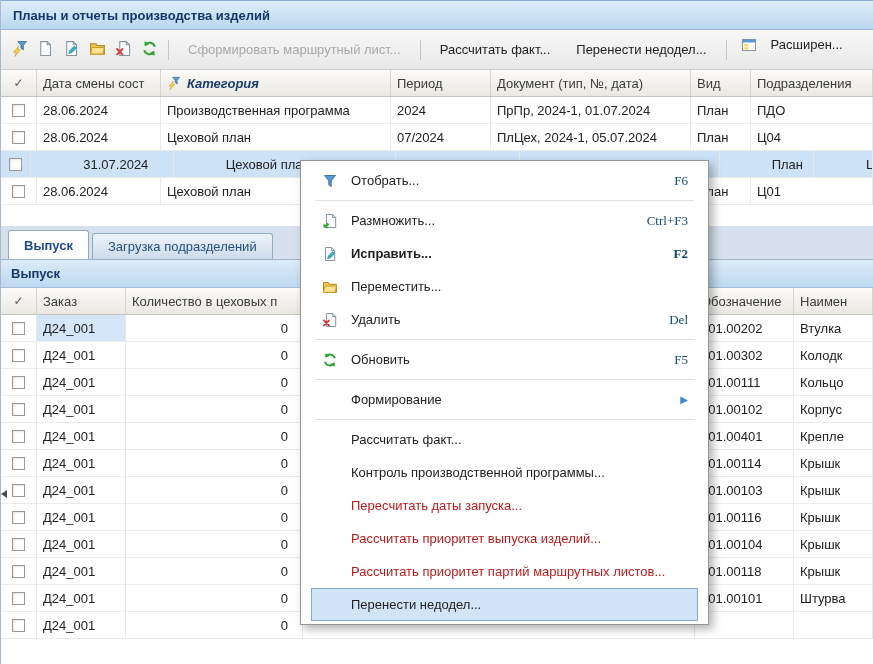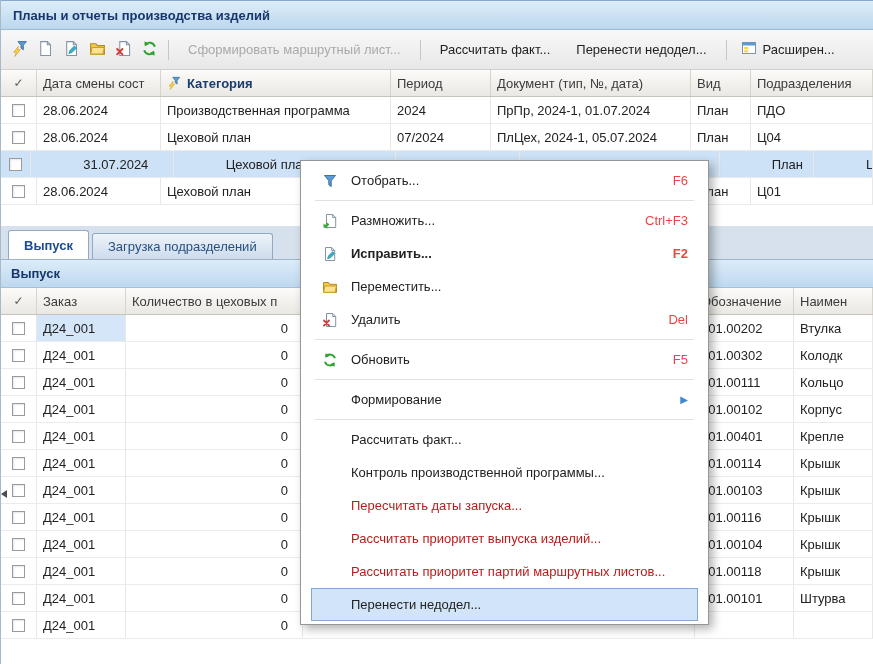--- a/index.html
+++ b/index.html
@@ -14,41 +14,41 @@
 
   
   .toolbar { height:40px; background:linear-gradient(#f8f8f8,#e8e8e8); border-bottom:1px solid #cfcfcf;
              display:flex; align-items:center; padding:0 5px; white-space:nowrap; overflow:hidden; }
   .tbi { width:26px; height:26px; border:none; background:transparent; display:flex; align-items:center;
          justify-content:center; flex:none; cursor:pointer; }
   .tbi svg { width:17px; height:17px; }
   .tsep { width:1px; height:20px; background:#c6c6c6; margin:0 6px; flex:none; }
   .tbt { border:none; background:transparent; font:inherit; color:#222; padding:0 13px; height:26px; flex:none; cursor:pointer; }
   .tbt.disabled { color:#a9a9a9; }
-  .tbt.icon-text { display:flex; align-items:center; gap:6px; padding:0 8px; }
+  .tbt.icon-text { display:flex; align-items:flex-start; gap:14px; padding:0 8px; }
   .tbt.icon-text svg { width:16px; height:16px; }
 
   
   .g-head { display:flex; height:27px; background:linear-gradient(#fcfbf9,#eae8e3); border-bottom:1px solid #c6c3bc; }
   .g-head .c { display:flex; align-items:center; padding:0 6px; border-right:1px solid #d7d4cd;
                color:#3b3b3b; overflow:hidden; white-space:nowrap; }
   .g-row { display:flex; height:27px; border-bottom:1px solid #ebebeb; background:#fff; }
   .g-row .c { display:flex; align-items:center; padding:0 6px; border-right:1px solid #e8e8e8;
               overflow:hidden; white-space:nowrap; }
   .g-row.selected { background:#cde2f6;gap:46px; }
   .cell-focus { background:#d4e6f8; }
 
   .top .check { width:36px; justify-content:center; }
   .top .date  { width:124px; }
   .top .cat   { width:230px; }
   .top .period{ width:100px; }
   .top .doc   { width:200px; }
   .top .kind  { width:60px; }
   .top .dept  { flex:1; }
-  .cat-label { font-weight:bold; color:#1a3c6e; }
+  .cat-label { font-weight:bold; font-style:italic; color:#1a3c6e; }
   .cat-ic { display:flex; margin-right:6px; }
   .cat-ic svg { width:14px; height:14px; }
 
   .bot .check { width:36px; justify-content:center; }
   .bot .order { width:89px; }
   .bot .qty   { width:177px; justify-content:flex-end; padding-right:14px; }
   .bot .fill  { width:392px; }
   .bot .desig { width:99px; }
   .bot .name  { flex:1; }
 
@@ -70,21 +70,21 @@
                 display:flex; align-items:center; padding:0 10px; }
   .sectionbar .t { font-weight:bold; color:#17366b; }
 
   
   .ctx { position:absolute; left:299px; top:160px; width:409px; background:#fff; border:1px solid #969696;
          box-shadow:4px 4px 9px rgba(0,0,0,.30); padding:3px 10px; z-index:50; }
   .mi { display:flex; align-items:center; height:33px; padding:0 10px 0 5px; cursor:pointer; }
   .mi .ic { width:28px; display:flex; align-items:center; justify-content:center; flex:none; }
   .mi .ic svg { width:16px; height:16px; }
   .mi .lbl { padding-left:7px; white-space:nowrap; overflow:hidden; }
-  .mi .sc { margin-left:auto; color:#ef4444; padding-left:18px; }
+  .mi .sc { margin-left:auto; color:#0c4a6e; padding-left:18px;font-family:Liberation Serif, serif; }
   .mi.bold .lbl, .mi.bold .sc { font-weight:bold; }
   .mi.disabled .lbl { color:#b91c1c; }
   .mi.hl { background:#d2e5f8; box-shadow:inset 0 0 0 1px #84a7d3; }
   .mi .sub { margin-left:auto; color:#3f87d2; font-size:10px; }
   .msep { height:1px; background:#e0e0e0; margin:3px 4px; }
 
   
   .collapse { position:absolute; left:0; top:487px; width:8px; height:14px; display:flex; align-items:center; z-index:10; cursor:pointer; }
   .collapse .tri { width:0; height:0; border-top:4px solid transparent; border-bottom:4px solid transparent; border-right:6px solid #4d4d4d; }
 </style>

